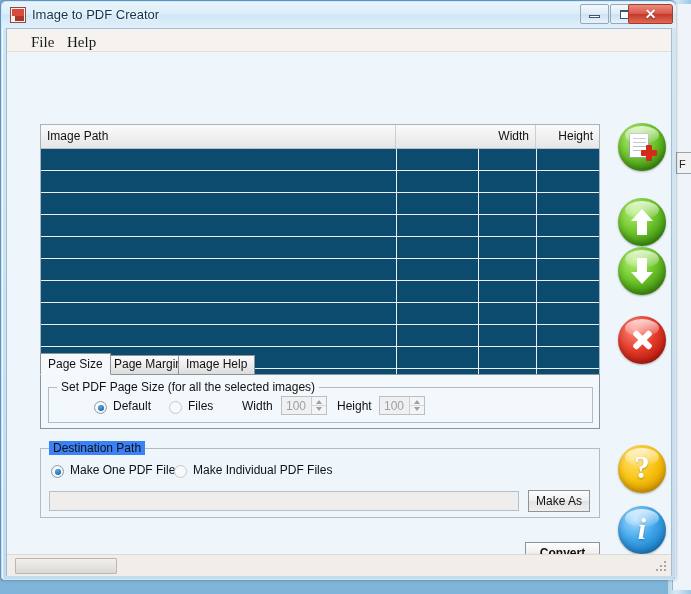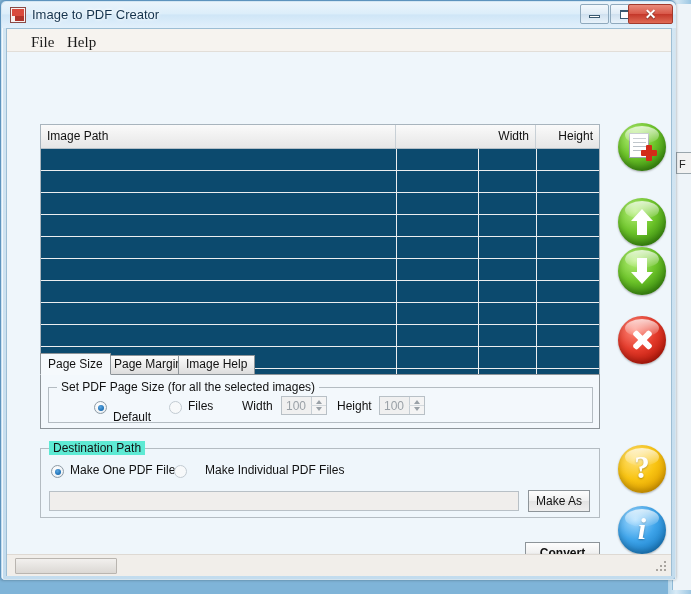--- a/index.html
+++ b/index.html
@@ -522,21 +522,21 @@
   #gb-dest {
     position: absolute;
     left: 33px; top: 396px;
     width: 560px; height: 70px;
     border: 1px solid #b4bcc2;
     box-sizing: border-box;
   }
   #gb-dest > .gb-title {
     position: absolute;
     top: -8px; left: 8px;
-    background: #5eead4;
+    background: #3b82f6;
     padding: 0 4px;
     font-size: 12px;
     color: #111;
     font-family: "Liberation Sans", sans-serif;
     white-space: nowrap;
   }
   .path-input {
     position: absolute;
     left: 8px; top: 42px;
     width: 470px; height: 20px;
@@ -719,21 +719,21 @@
             <div class="tab t0 active">Page Size</div>
             <div class="tab t1">Page Margin</div>
             <div class="tab t2">Image Help</div>
           </div>
 
           <div class="tabpage">
             <div class="groupbox" id="gb-pagesize">
               <div class="gb-title">Set PDF Page Size (for all the selected images)</div>
 
               <div class="radio checked" style="left:45px; top:13px;"></div>
-              <div class="lbl" style="left:64px; top:22px;">Default</div>
+              <div class="lbl" style="left:64px; top:11px;">Default</div>
 
               <div class="radio disabled" style="left:120px; top:13px;"></div>
               <div class="lbl" style="left:139px; top:11px;">Files</div>
 
               <div class="lbl" style="left:193px; top:11px;">Width</div>
               <div class="spinner" style="left:232px; top:8px;">
                 <div class="sp-val">100</div>
                 <div class="sp-btns">
                   <div class="sp-arrow up"></div>
                   <div class="sp-arrow dn"></div>
@@ -754,21 +754,21 @@
           </div>
         </div>
 
         <div id="gb-dest">
           <div class="gb-title">Destination Path</div>
 
           <div class="radio checked" style="left:10px; top:16px;"></div>
           <div class="lbl" style="left:29px; top:14px;">Make One PDF File</div>
 
           <div class="radio disabled" style="left:133px; top:16px;"></div>
-          <div class="lbl" style="left:164px; top:14px;">Make Individual PDF Files</div>
+          <div class="lbl" style="left:152px; top:14px;">Make Individual PDF Files</div>
 
           <div class="path-input"></div>
           <div class="btn" id="btn-saveas">Make As</div>
         </div>
 
         <div class="btn" id="btn-convert">Convert</div>
 
         <div class="statusbar">
           <div class="status-panel"></div>
           <div class="grip">

